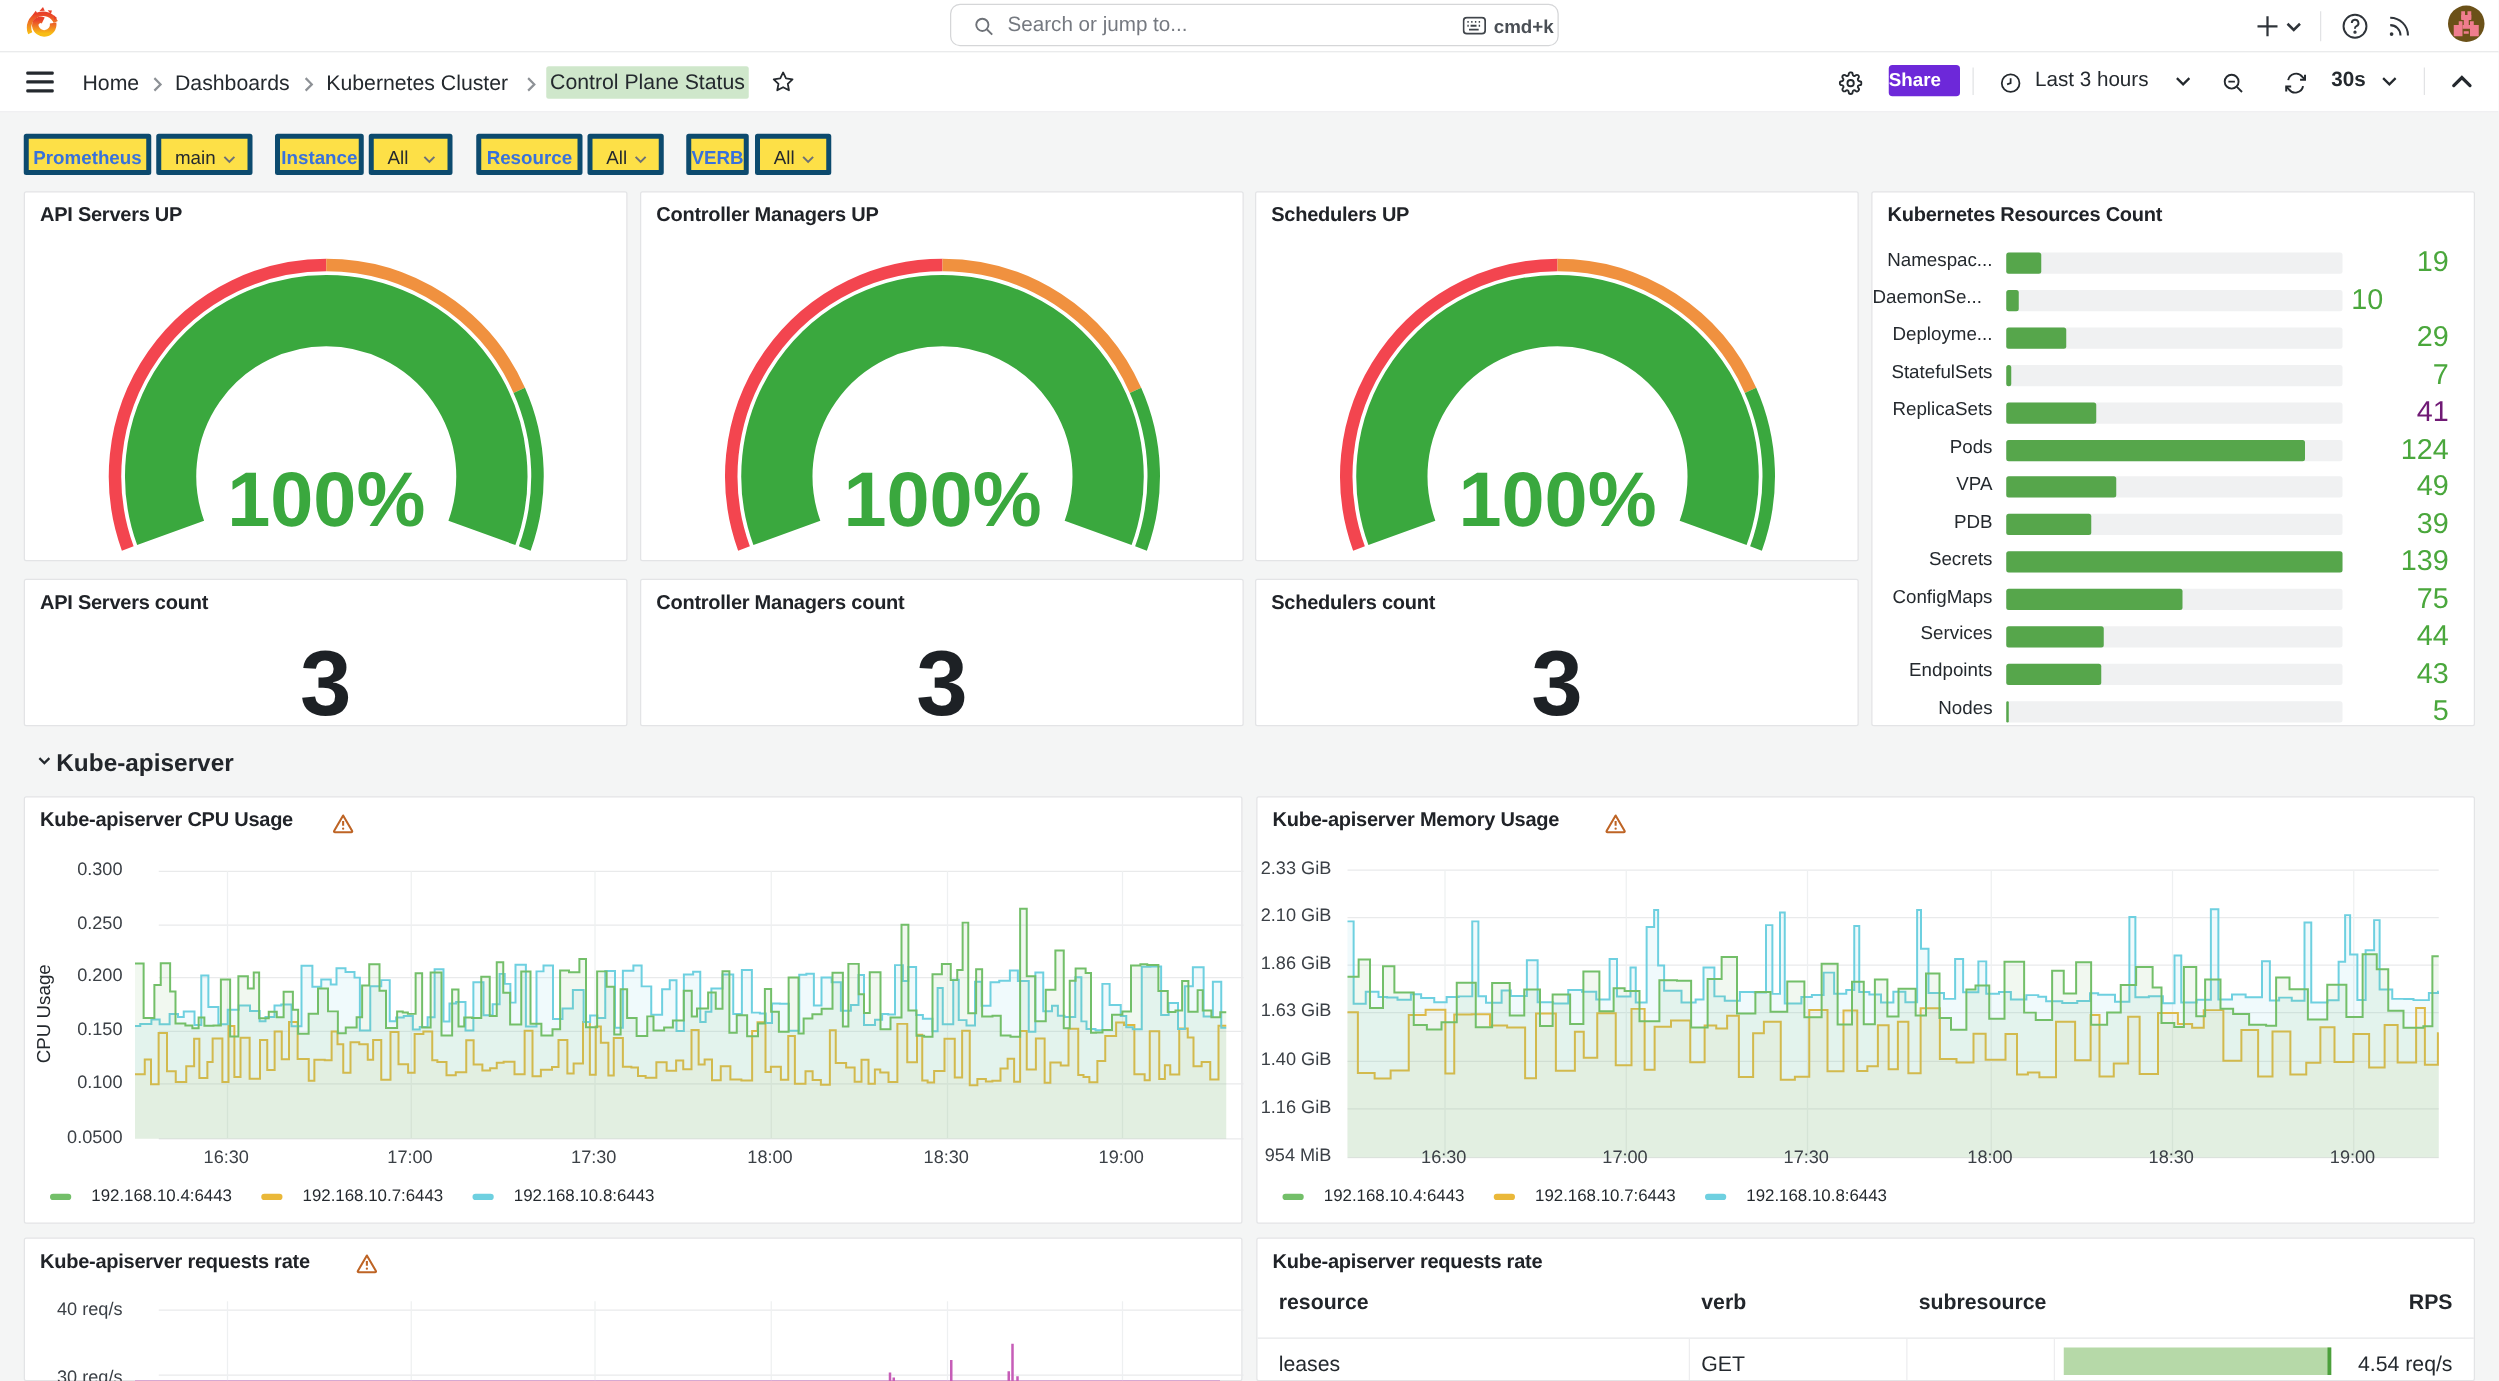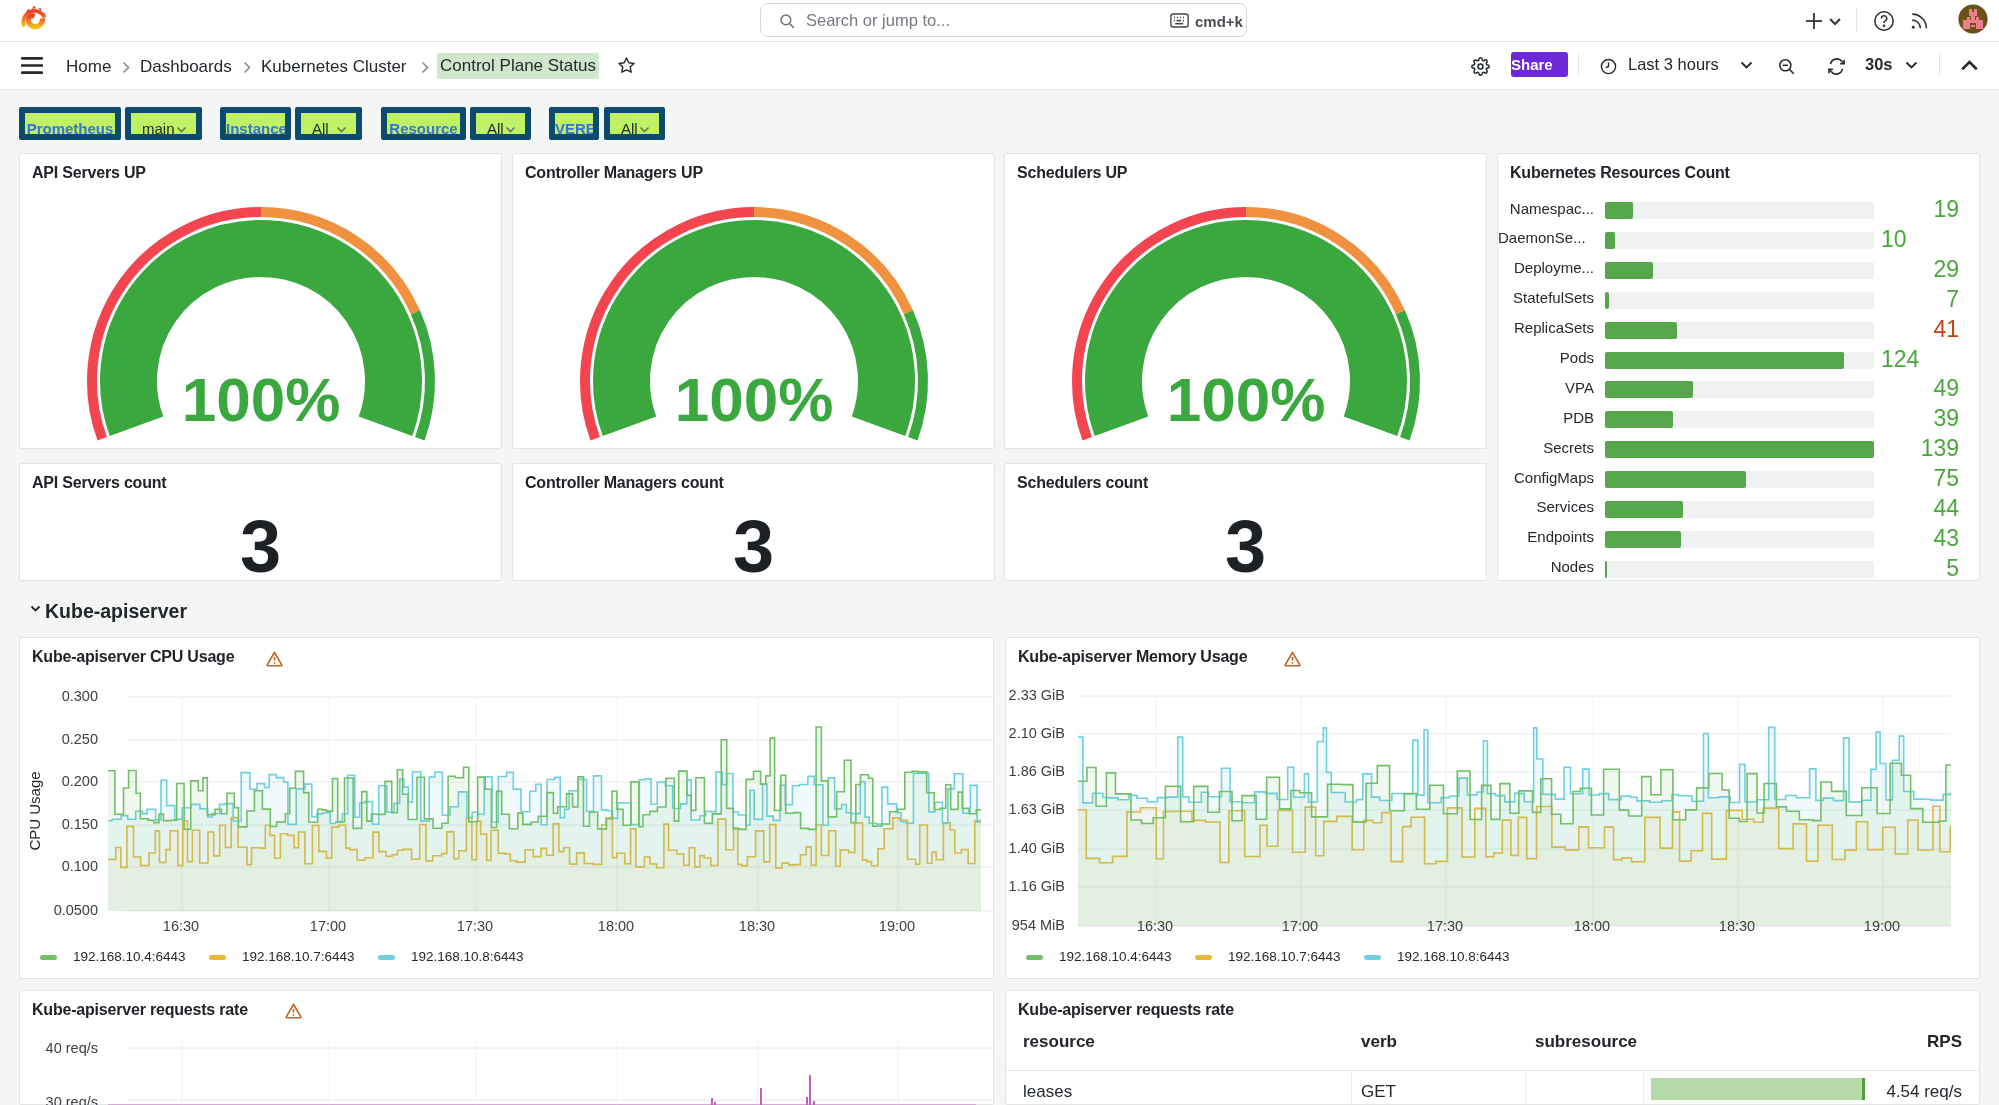--- a/index.html
+++ b/index.html
@@ -1,19 +1,19 @@
 <!DOCTYPE html>
 <html><head><meta charset="utf-8"><style>
 html,body{margin:0;padding:0}
 body{width:1999px;height:1105px;font-family:"Liberation Sans",sans-serif;background:#f4f5f5;
 position:relative;overflow:hidden;color:#24292e}
 .abs{position:absolute}
 .panel{position:absolute;background:#fff;border:1px solid #e3e4e6;border-radius:2px;box-sizing:border-box}
 .ptitle{position:absolute;font-size:16px;font-weight:700;color:#202328;letter-spacing:-0.2px}
-.chip{position:absolute;height:33px;box-sizing:border-box;background:#bef264;border:6px solid #0c4a6e;
+.chip{position:absolute;height:33px;box-sizing:border-box;background:#fde047;border:4px solid #0c4a6e;
 border-radius:2px;font-size:15px;line-height:31px;padding:0 11px;font-weight:700}
 .tick{position:absolute;font-size:14.5px;color:#3b4046}
 </style></head><body>
 <div class="abs" style="left:0;top:0;width:1999px;height:42px;background:#fff;border-bottom:1px solid #e4e5e6;box-sizing:border-box"></div>
 <svg class="abs" style="left:21px;top:4px" width="26" height="30" viewBox="0 0 26 30">
 <defs>
       <linearGradient id="glg" x1="0" y1="0" x2="0" y2="1">
 <stop offset="0" stop-color="#E8402A"></stop>
         <stop offset="0.5" stop-color="#F07D23"></stop>
         <stop offset="1" stop-color="#F8BD15"></stop>
@@ -206,25 +206,25 @@
     <div style="position:absolute;left:107px;top:108px;width:269px;height:17px;background:#f0f1f2;border-radius:2px"></div>
     <div style="position:absolute;left:107px;top:108px;width:48px;height:17px;background:#56A64B;border-radius:2px"></div>
     <div style="position:absolute;left:383px;top:102px;width:78px;text-align:right;font-size:23px;color:#4AA73C">29</div>
     <div style="position:absolute;left:0;top:135px;width:96px;text-align:right;font-size:15px;color:#24292e;left:0px;width:96px">StatefulSets</div>
     <div style="position:absolute;left:107px;top:138px;width:269px;height:17px;background:#f0f1f2;border-radius:2px"></div>
     <div style="position:absolute;left:107px;top:138px;width:4px;height:17px;background:#56A64B;border-radius:2px"></div>
     <div style="position:absolute;left:383px;top:132px;width:78px;text-align:right;font-size:23px;color:#4AA73C">7</div>
     <div style="position:absolute;left:0;top:165px;width:96px;text-align:right;font-size:15px;color:#24292e;left:0px;width:96px">ReplicaSets</div>
     <div style="position:absolute;left:107px;top:168px;width:269px;height:17px;background:#f0f1f2;border-radius:2px"></div>
     <div style="position:absolute;left:107px;top:168px;width:72px;height:17px;background:#56A64B;border-radius:2px"></div>
-    <div style="position:absolute;left:383px;top:162px;width:78px;text-align:right;font-size:23px;color:#c2410c">41</div>
+    <div style="position:absolute;left:383px;top:162px;width:78px;text-align:right;font-size:23px;color:#701a75">41</div>
     <div style="position:absolute;left:0;top:195px;width:96px;text-align:right;font-size:15px;color:#24292e;left:0px;width:96px">Pods</div>
     <div style="position:absolute;left:107px;top:198px;width:269px;height:17px;background:#f0f1f2;border-radius:2px"></div>
     <div style="position:absolute;left:107px;top:198px;width:239px;height:17px;background:#56A64B;border-radius:2px"></div>
-    <div style="position:absolute;left:383px;top:192px;width:78px;font-size:23px;color:#4AA73C">124</div>
+    <div style="position:absolute;left:383px;top:192px;width:78px;text-align:right;font-size:23px;color:#4AA73C">124</div>
     <div style="position:absolute;left:0;top:225px;width:96px;text-align:right;font-size:15px;color:#24292e;left:0px;width:96px">VPA</div>
     <div style="position:absolute;left:107px;top:227px;width:269px;height:17px;background:#f0f1f2;border-radius:2px"></div>
     <div style="position:absolute;left:107px;top:227px;width:88px;height:17px;background:#56A64B;border-radius:2px"></div>
     <div style="position:absolute;left:383px;top:221px;width:78px;text-align:right;font-size:23px;color:#4AA73C">49</div>
     <div style="position:absolute;left:0;top:255px;width:96px;text-align:right;font-size:15px;color:#24292e;left:0px;width:96px">PDB</div>
     <div style="position:absolute;left:107px;top:257px;width:269px;height:17px;background:#f0f1f2;border-radius:2px"></div>
     <div style="position:absolute;left:107px;top:257px;width:68px;height:17px;background:#56A64B;border-radius:2px"></div>
     <div style="position:absolute;left:383px;top:251px;width:78px;text-align:right;font-size:23px;color:#4AA73C">39</div>
     <div style="position:absolute;left:0;top:285px;width:96px;text-align:right;font-size:15px;color:#24292e;left:0px;width:96px">Secrets</div>
     <div style="position:absolute;left:107px;top:287px;width:269px;height:17px;background:#f0f1f2;border-radius:2px"></div>

